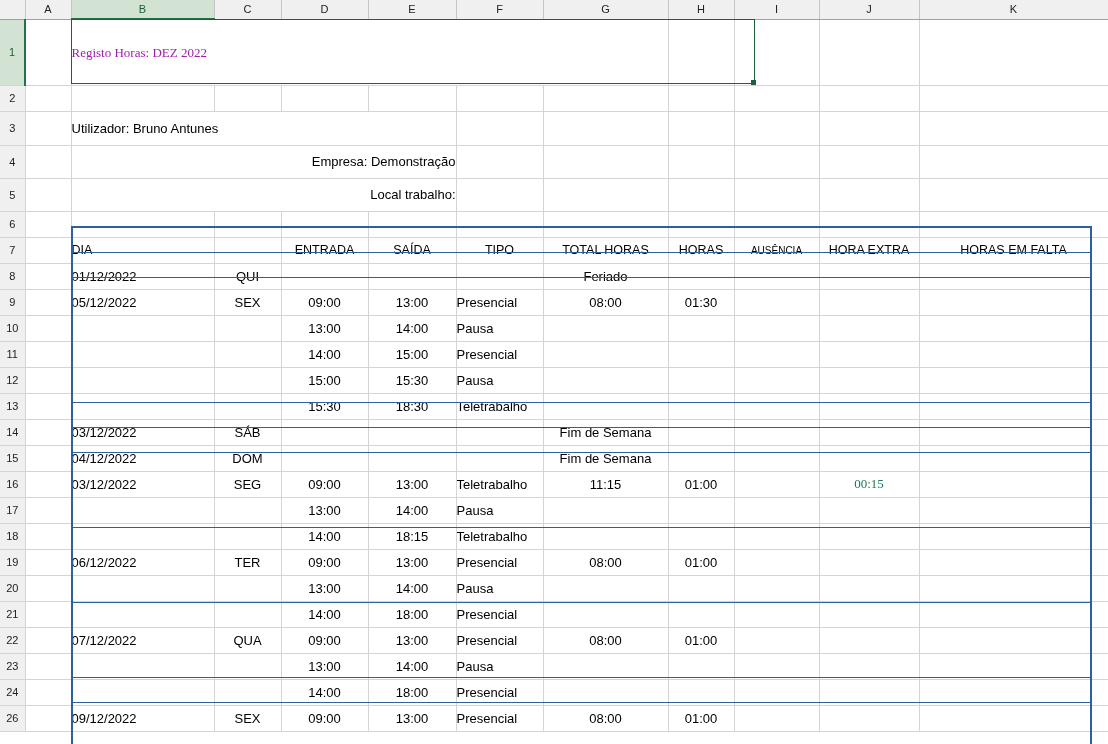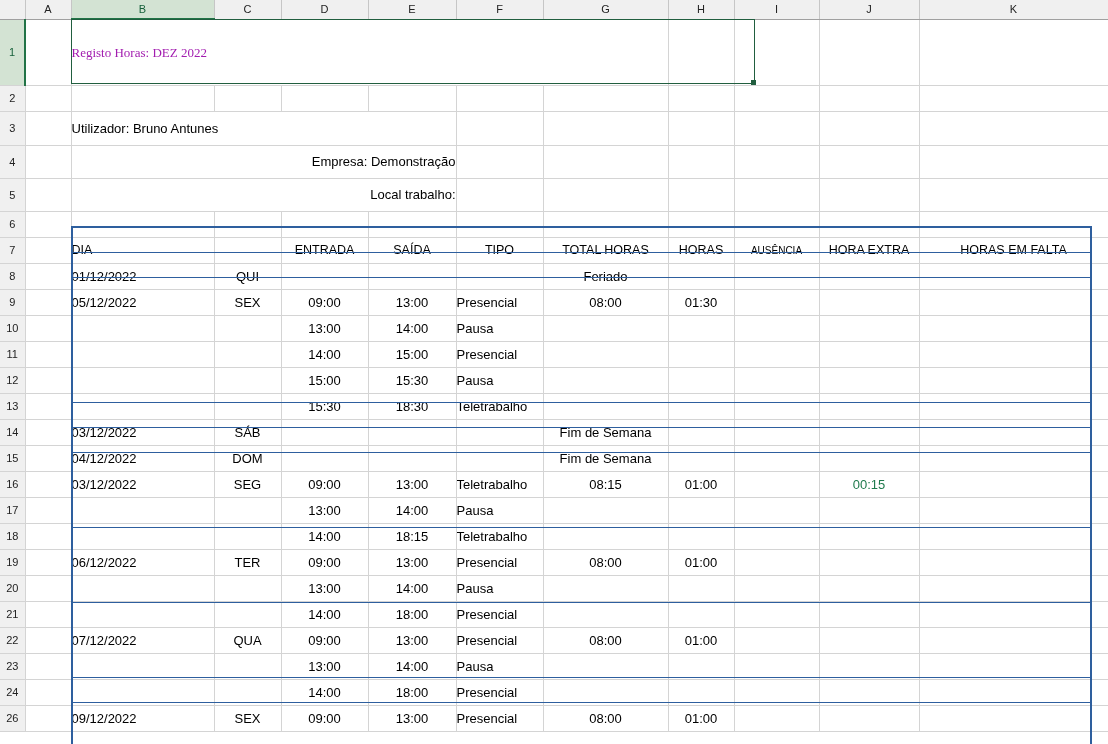--- a/index.html
+++ b/index.html
@@ -65,21 +65,21 @@
     color: #16603a;
     border-right: 2px solid #217346;
   }
   td.cell {
     padding: 0 4px;
     height: 25px;
     font-size: 13px;
   }
   .b { font-weight: bold; }
   .c { text-align: center; }
-  .green { color: #1f7a4d; }
+  .green { color: #1f7a4d; font-family: Liberation Serif, serif; }
   
   .title {
     font-family: "Liberation Serif", serif;
     font-weight: bold;
     font-size: 38px;
     color: #a21caf;
     letter-spacing: 0px;
     line-height: 1;
     padding-left: 6px;
   }
@@ -384,21 +384,21 @@
           <td class="cell c"></td>
         </tr>
         <tr>
           <td class="rowhead">16</td>
           <td class="cell"></td>
           <td class="cell b">03/12/2022</td>
           <td class="cell b c">SEG</td>
           <td class="cell c">09:00</td>
           <td class="cell c">13:00</td>
           <td class="cell ">Teletrabalho</td>
-          <td class="cell b c">08:15</td>
+          <td class="cell b c">11:15</td>
           <td class="cell c">01:00</td>
           <td class="cell c"></td>
           <td class="cell c green">00:15</td>
           <td class="cell c"></td>
         </tr>
         <tr>
           <td class="rowhead">17</td>
           <td class="cell"></td>
           <td class="cell b"></td>
           <td class="cell b c"></td>

